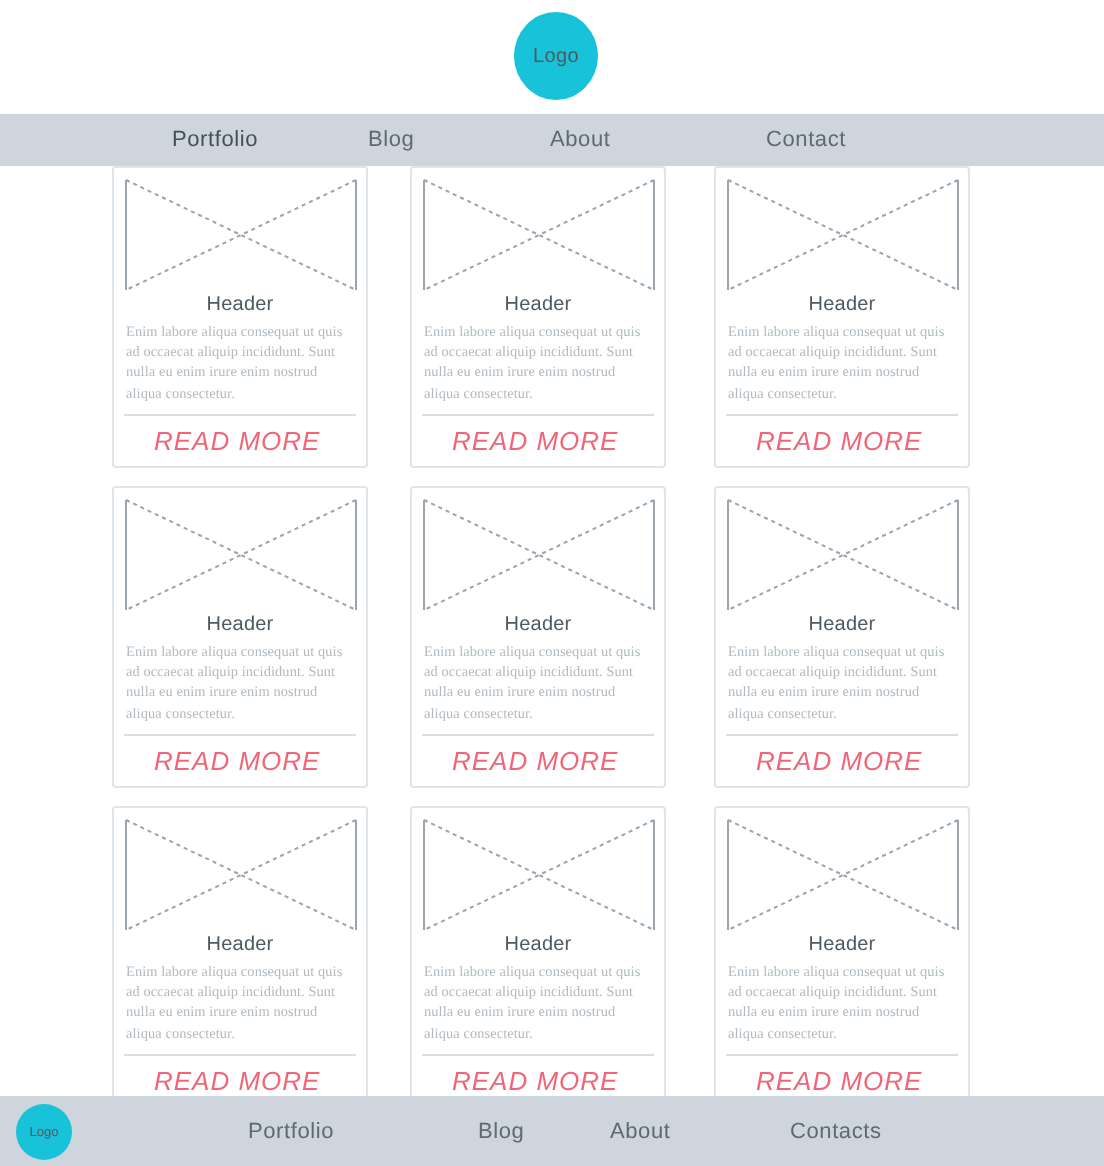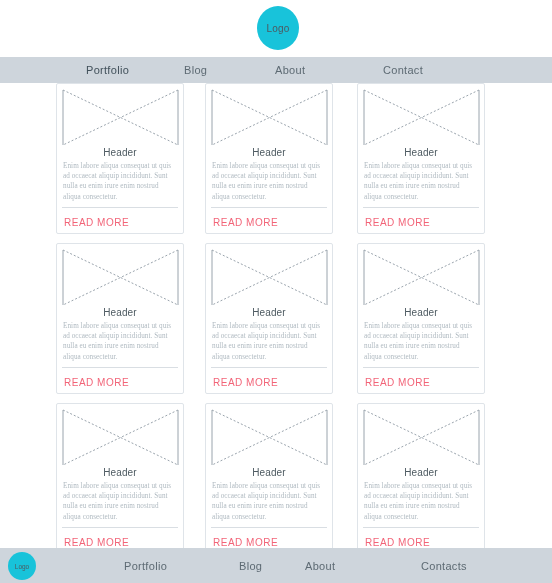--- a/index.html
+++ b/index.html
@@ -121,27 +121,28 @@
     margin: 0 0 5px 1px;
     letter-spacing: 0.05px;
     font-family: Liberation Serif, serif;
   }
   .card-divider {
     height: 1px;
     background: #d9dee3;
     margin: 0 0 4px 0;
   }
   .read-more {
-    font-size: 10px;
+    font-size: 13px;
     color: #f26478;
     letter-spacing: 0.5px;
-    margin-left: 2px;
+    margin-left: 15px;
     padding-bottom: 5px;
     display: inline-block;
     text-decoration: none;
+    font-style: italic;
   }
 
   
   .footer {
     position: absolute;
     left: 0;
     bottom: 0;
     width: 552px;
     height: 35px;
     background: #ced5dc;
@@ -169,21 +170,21 @@
     display: flex;
     align-items: center;
     font-size: 11px;
     color: #5d6a73;
     letter-spacing: 0.3px;
     white-space: nowrap;
   }
   .fn0 { left: 124px; }
   .fn1 { left: 239px; }
   .fn2 { left: 305px; }
-  .fn3 { left: 421px; }
+  .fn3 { left: 395px; }
 </style>
 </head>
 <body>
 
 <div class="header">
   <div class="logo-circle">
     <span>Logo</span>
   </div>
 </div>
 

